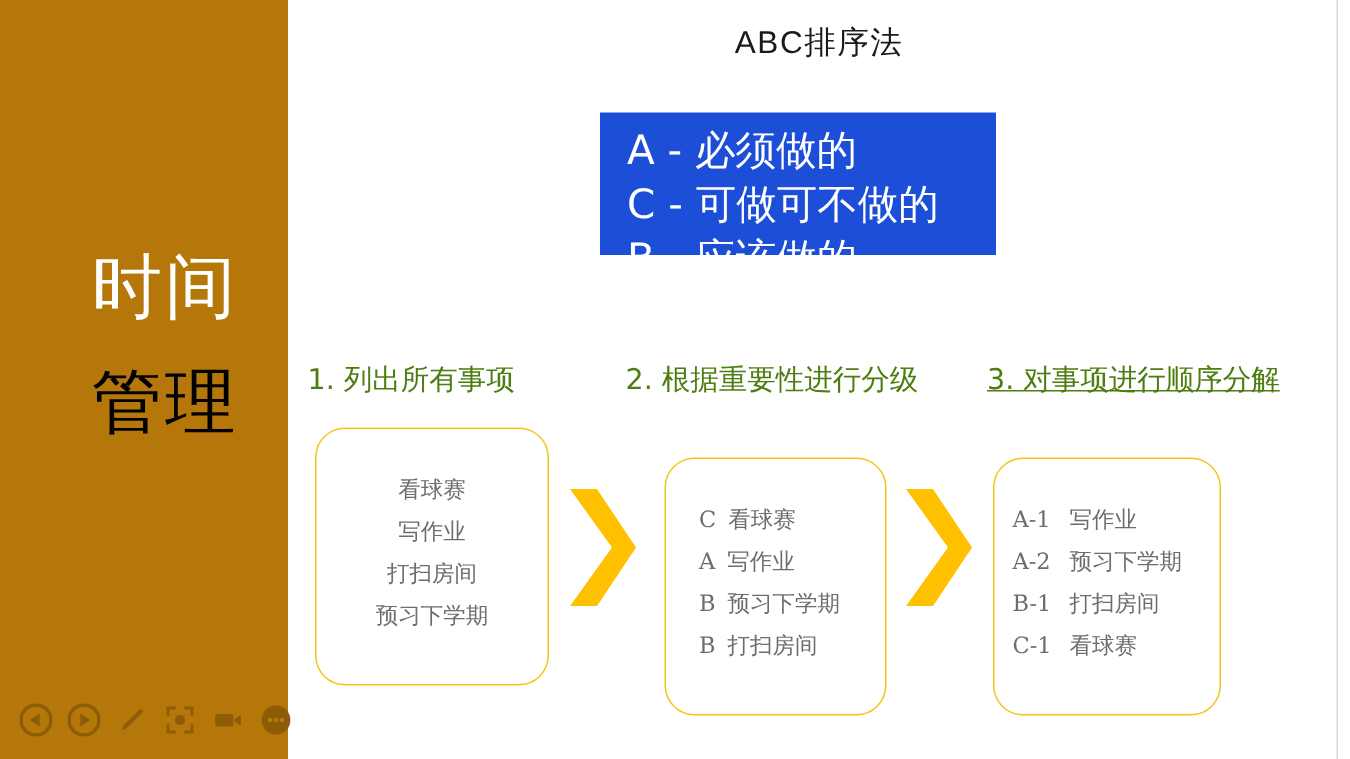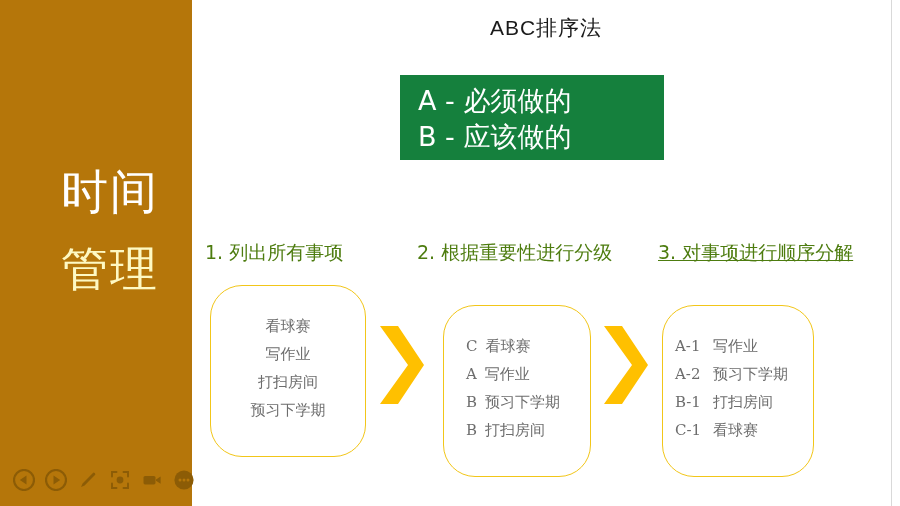--- a/index.html
+++ b/index.html
@@ -38,21 +38,21 @@
     line-height: 1.0;
   }
   .side-word {
     display: block;
     font-family: "DejaVu Sans", "Liberation Sans", sans-serif;
     font-size: 47px;
     font-weight: 400;
     letter-spacing: 2px;
   }
   .side-word.w1 { color: #ffffff; margin-bottom: 30px; }
-  .side-word.w2 { color: #fef9c3; }
+  .side-word.w2 { color: #000000; }
 
   
   #toolbar {
     position: absolute;
     left: 12px;
     bottom: 10px;
     width: 180px;
     height: 32px;
     display: flex;
     align-items: center;
@@ -80,22 +80,22 @@
     color: #1a1a1a;
     letter-spacing: 1px;
   }
 
   
   #abc-box {
     position: absolute;
     left: 400px;
     top: 75px;
     width: 264px;
-    height: 85px;
-    background: #15803d;
+    height: 95px;
+    background: #1d4ed8;
     box-sizing: border-box;
     padding: 8px 0 0 18px;
   }
   .abc-line {
     color: #ffffff;
     font-family: "DejaVu Sans", "Liberation Sans", sans-serif;
     font-size: 27px;
     line-height: 36px;
     white-space: nowrap;
     font-weight: 400;
@@ -114,21 +114,21 @@
   #head-1 { left: 205px; }
   #head-2 { left: 417px; }
   #head-3 { left: 658px; text-decoration: underline; }
 
   
   .flow-box {
     position: absolute;
     top: 285px;
     height: 172px;
     border: 1.6px solid #f2c619;
-    border-radius: 32px;
+    border-radius: 20px;
     background: #ffffff;
     box-sizing: border-box;
     padding: 26px 0 0 0;
   }
   #box-1 { left: 210px; width: 156px; }
   #box-2 { left: 443px; width: 148px; }
   #box-3 { left: 662px; width: 152px; }
 
   .box-row {
     font-family: "DejaVu Serif", "Liberation Serif", serif;
@@ -223,22 +223,22 @@
         </svg>
       </div>
 
     </div>
   </div>
 
   <div id="deck-title">ABC排序法</div>
 
   <div id="abc-box">
     <div class="abc-line">A - 必须做的</div>
+    <div class="abc-line">C - 可做可不做的</div>
     <div class="abc-line">B - 应该做的</div>
-    <div class="abc-line">C - 可做可不做的</div>
   </div>
 
   <div class="step-head" id="head-1">1. 列出所有事项</div>
   <div class="step-head" id="head-2">2. 根据重要性进行分级</div>
   <div class="step-head" id="head-3">3. 对事项进行顺序分解</div>
 
   <div class="flow-box" id="box-1">
     <div class="box-row">
       <span>看球赛</span>
     </div>

